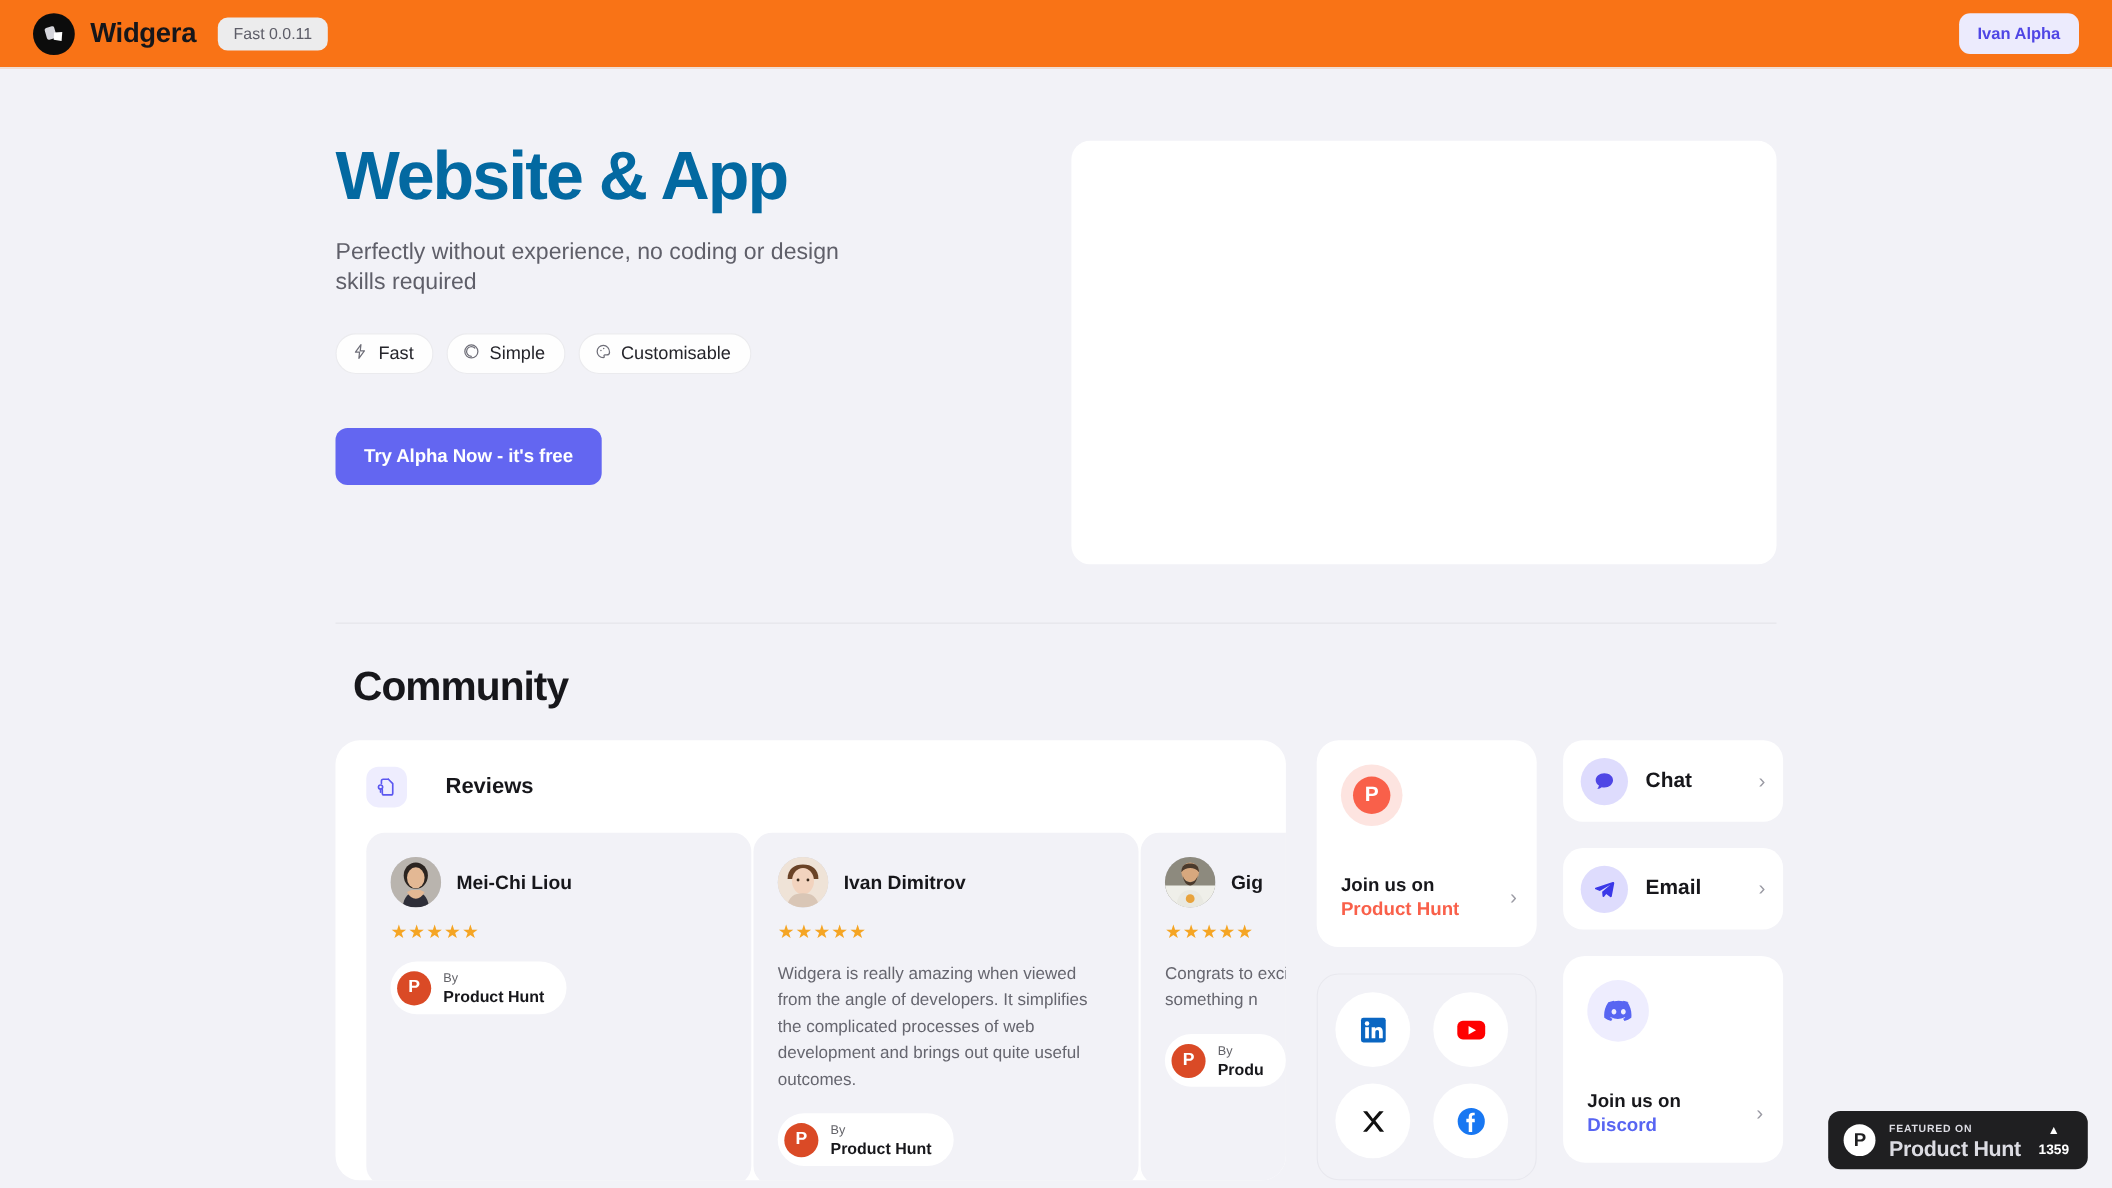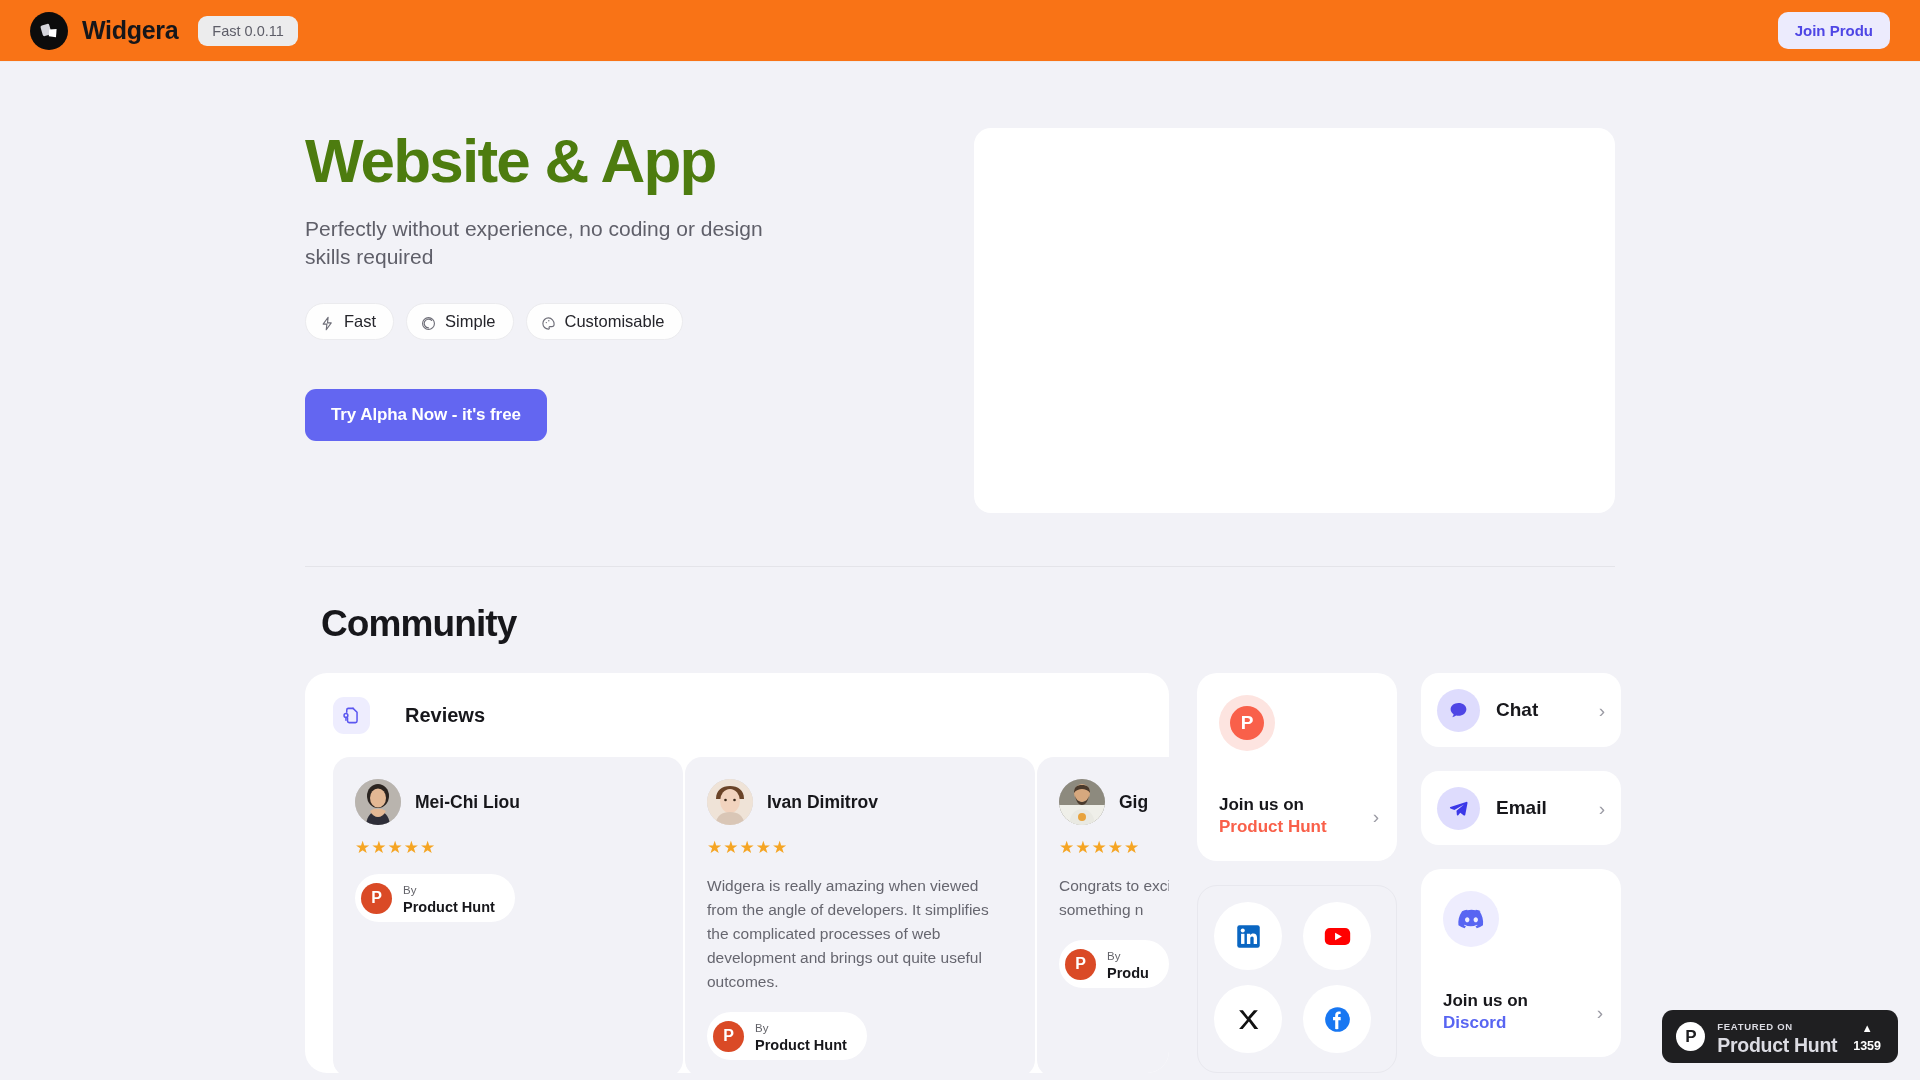--- a/index.html
+++ b/index.html
@@ -77,35 +77,35 @@
   .hero-h1 {
     font-size: 48px;
     font-weight: 700;
     color: #16161a;
     letter-spacing: -1.1px;
     line-height: 1.15;
   }
   .hero-h2 {
     font-size: 62px;
     font-weight: 700;
-    color: #4d7c0f;
+    color: #0369a1;
     letter-spacing: -1.8px;
     line-height: 1.12;
     margin-top: 6px;
   }
   .hero-sub {
     margin-top: 20px;
     font-size: 21px;
     color: #5f5f69;
     line-height: 1.32;
     max-width: 470px;
   }
   .pill-row { display: flex; gap: 12px; margin-top: 32px; }
   .pill {
-    display: inline-flex; align-items: flex-end; gap: 9px;
+    display: inline-flex; align-items: flex-start; gap: 9px;
     background: #fefefe;
     border: 1px solid #ebebee;
     border-radius: 999px;
     padding: 8px 17px 8px 14px;
     font-size: 16.5px;
     color: #25252b;
     cursor: pointer;
     white-space: nowrap;
   }
   .pill svg { display: block; }
@@ -329,21 +329,21 @@
     <span class="logo-mark">
       <svg width="22" height="22" viewBox="0 0 22 22">
         <rect x="3.5" y="4.5" width="9" height="11" rx="1.8" fill="#d6d6dc" transform="rotate(-16 8 10)"></rect>
         <path d="M11.2 9.6 L18.6 9.0 L18.0 17.2 L10.8 16.2 Z" fill="#ffffff"></path>
       </svg>
     </span>
     <span class="brand-name">Widgera</span>
   </div>
   <span class="version-pill">Fast 0.0.11</span>
   <div class="header-spacer"></div>
-  <button class="join-alpha-btn">Join Produ</button>
+  <button class="join-alpha-btn">Ivan Alpha</button>
 </div>
 
 <div class="page">
   <div class="container">
 
     <div class="hero">
       <div class="hero-left">
         <h2 class="hero-h2">Website &amp; App</h2>
         <p class="hero-sub">Perfectly without experience, no coding or design skills required</p>
 

